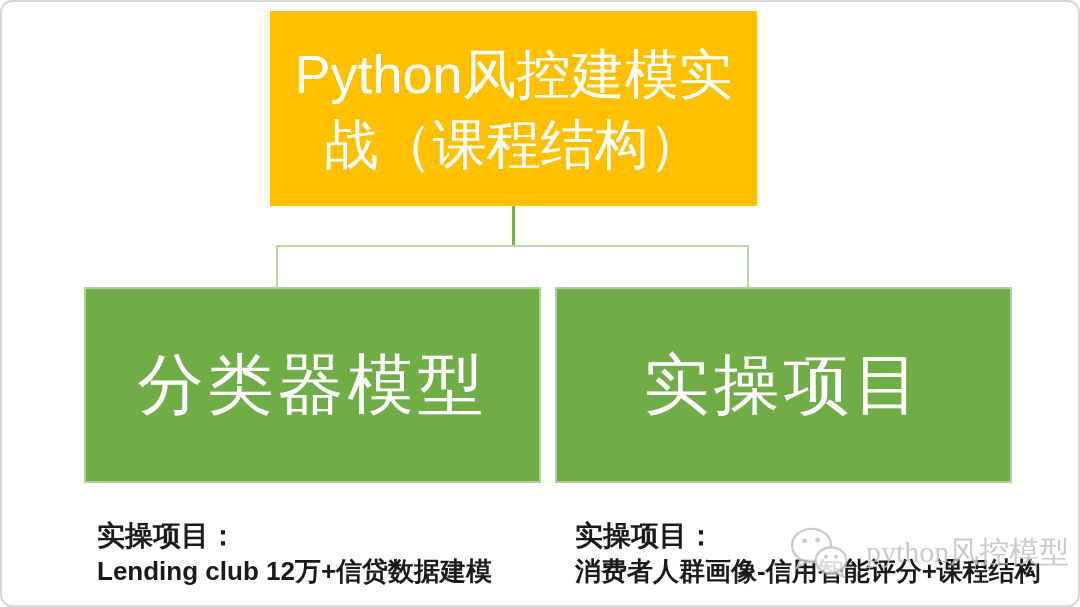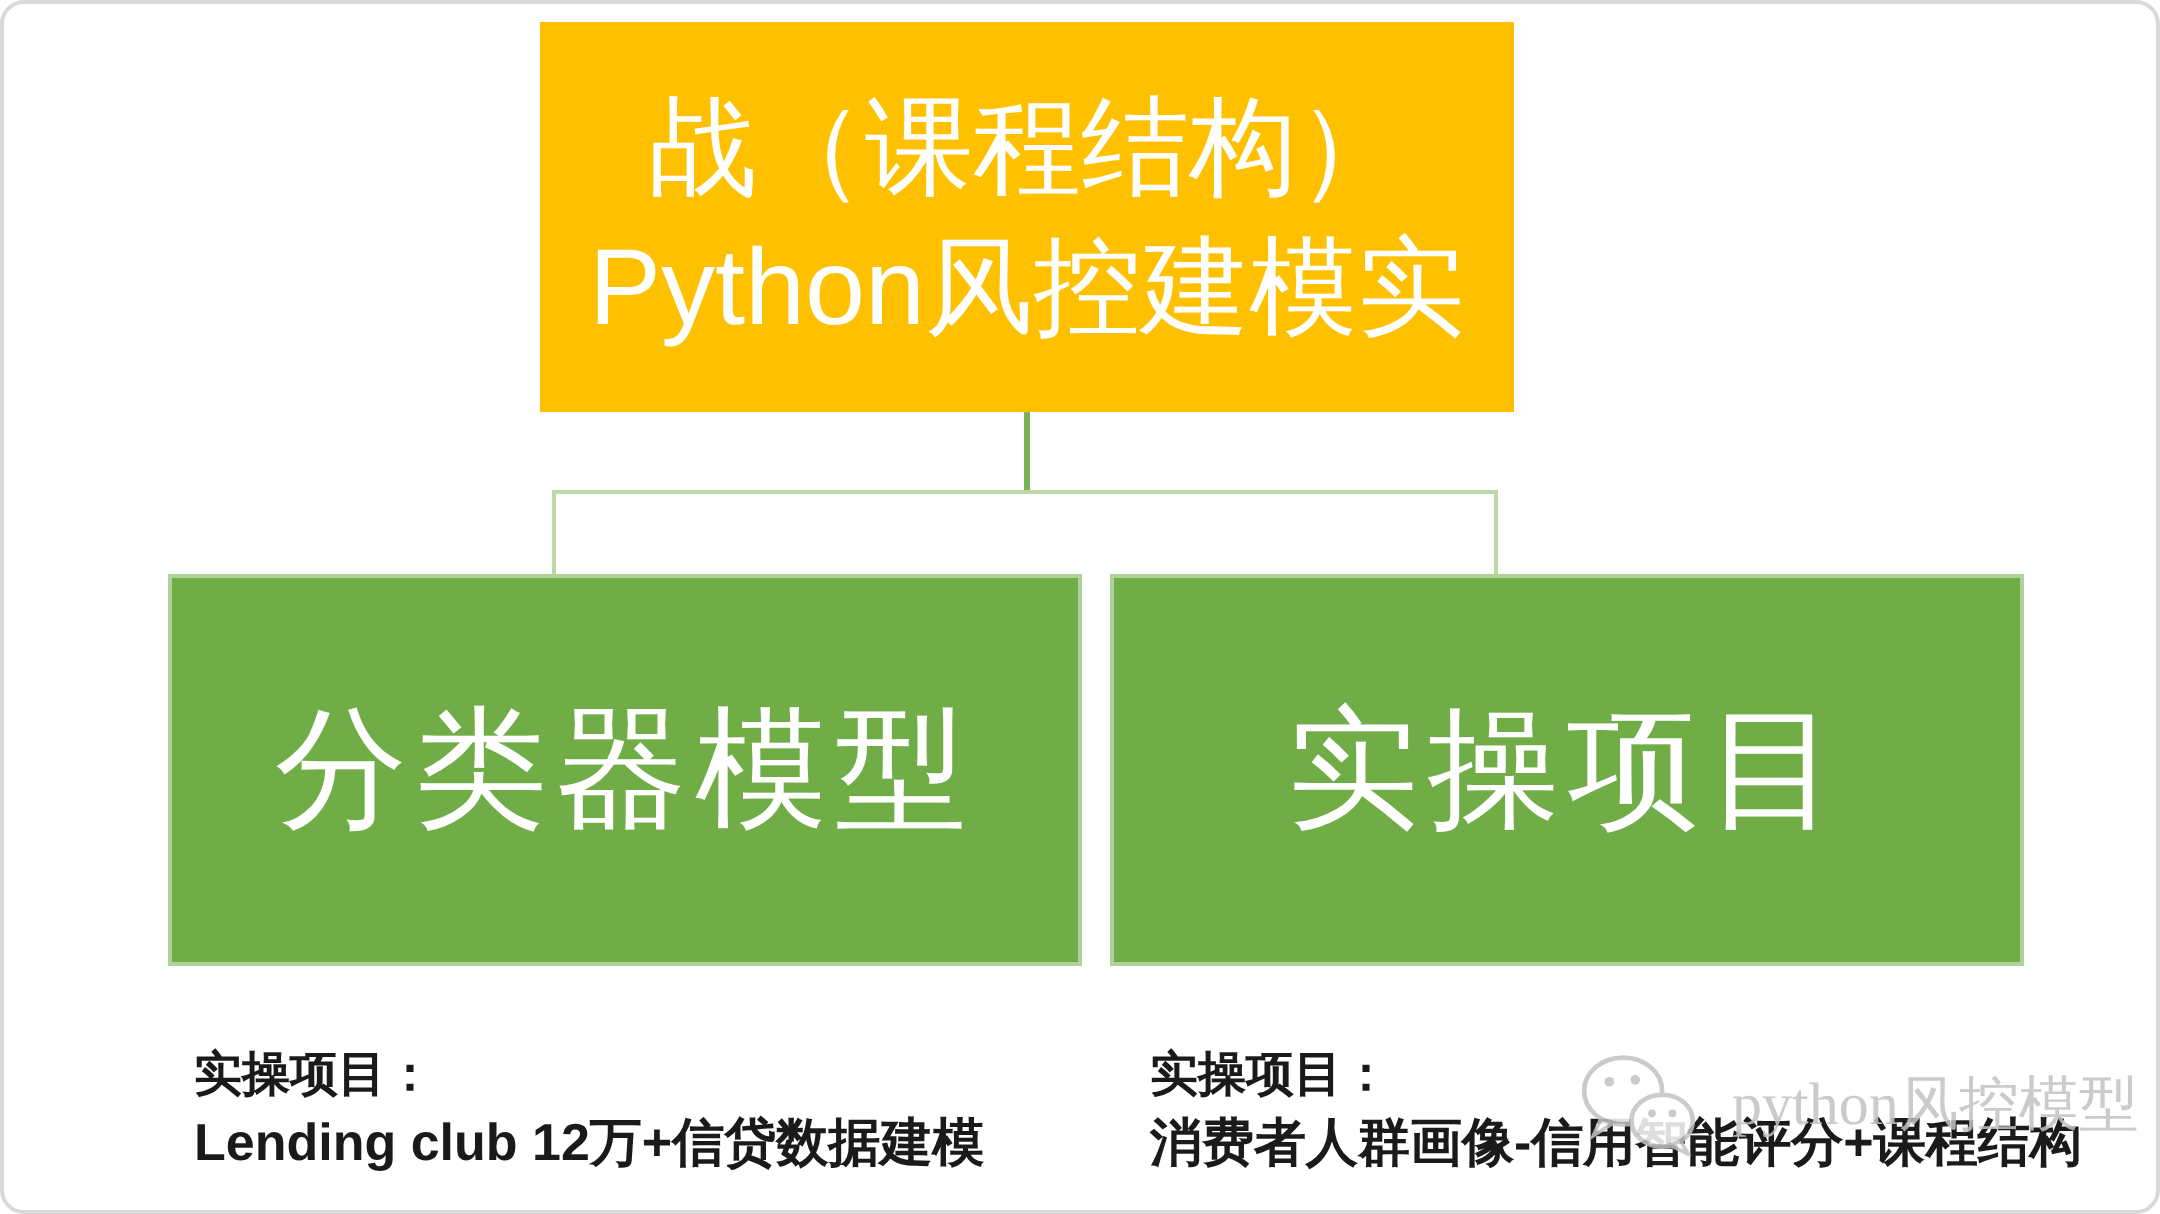--- a/index.html
+++ b/index.html
@@ -91,21 +91,21 @@
   .note {
     position: absolute;
     top: 520px;
     color: var(--text-dark);
     font-family: "Liberation Sans", "DejaVu Sans", sans-serif;
     font-weight: bold;
     white-space: nowrap;
   }
   .note-left  { left: 95px;  }
   .note-right { left: 573px; }
-  .note-heading { font-size: 24px; line-height: 32px; font-family: Liberation Sans, sans-serif; font-weight: bold; }
+  .note-heading { font-size: 28px; line-height: 32px; font-family: Liberation Mono, monospace; font-weight: bold; }
   .note-detail  { font-size: 26px; line-height: 34px; }
 
   
   .watermark {
     position: absolute;
     left: 786px; top: 524px;
     display: flex;
     align-items: center;
     opacity: 0.85;
     color: var(--watermark-gray);
@@ -120,22 +120,22 @@
     white-space: nowrap;
     color: var(--watermark-gray);
   }
 </style>
 </head>
 <body>
 
 <div class="stage">
 
   <div class="root-box">
+    <div>Python风控建模实</div>
     <div>战（课程结构）</div>
-    <div>Python风控建模实</div>
   </div>
 
   <div class="connector conn-stem"></div>
   <div class="connector conn-hline"></div>
   <div class="connector conn-drop-left"></div>
   <div class="connector conn-drop-right"></div>
 
   <div class="branch-box branch-left">
     <span>分类器模型</span>
   </div>

